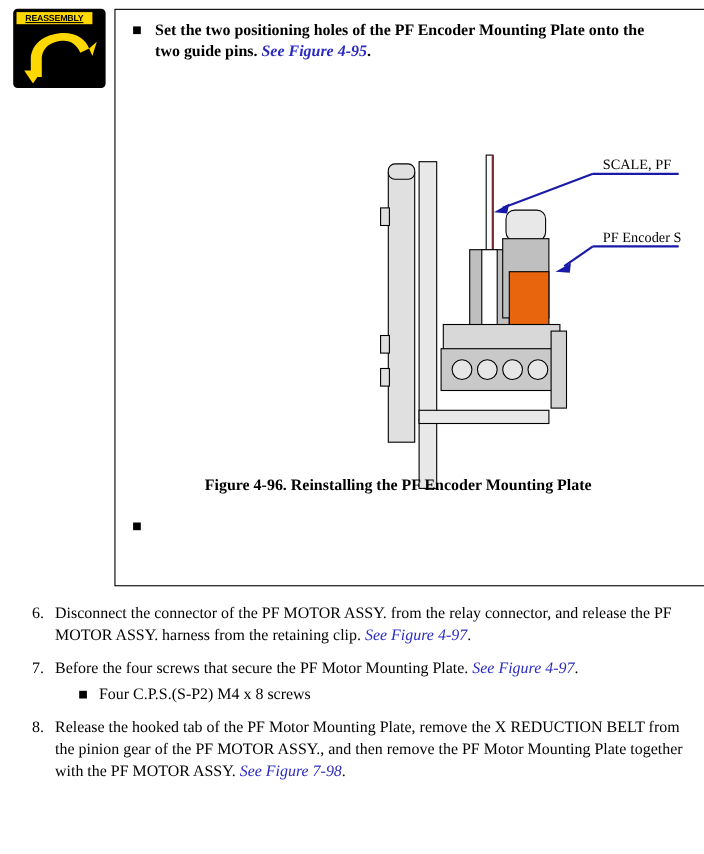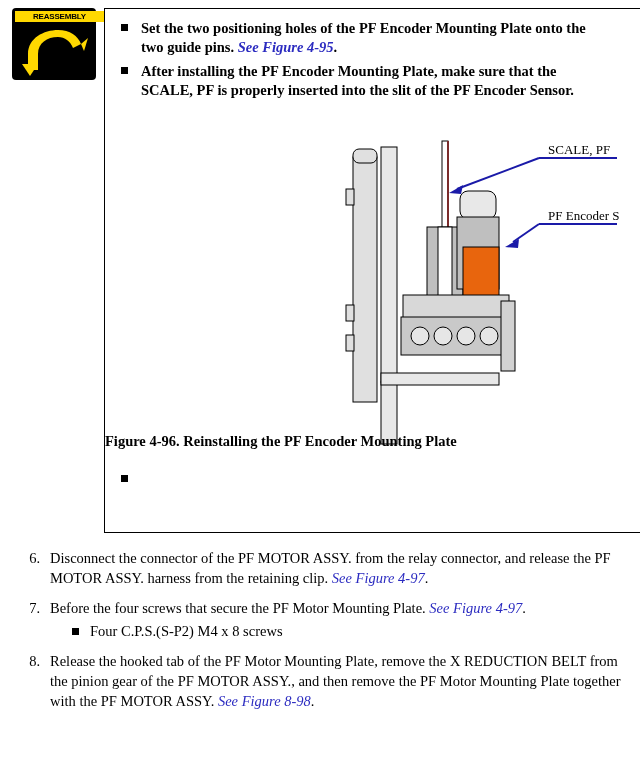--- a/index.html
+++ b/index.html
@@ -29,22 +29,23 @@
   .badge-label {
     position: absolute;
     left: 3px;
     top: 3px;
     background: #ffd800;
     color: #000000;
     font-family: "Liberation Sans", sans-serif;
     font-size: 8px;
     font-weight: bold;
     letter-spacing: -0.2px;
-    padding: 1px 18px;
+    padding: 1px 8px;
     line-height: 9px;
+    text-decoration: underline;
   }
   .badge-arrow {
     position: absolute;
     left: 6px;
     top: 16px;
     width: 72px;
     height: 52px;
   }
 
   
@@ -99,21 +100,21 @@
     height: 320px;
     text-align: right;
   }
   .figure svg { display: block; }
 
   .fig-caption {
     position: absolute;
     left: 0;
     top: 424px;
     width: 514px;
-    text-align: left;
+    text-align: center;
     font-size: 14.5px;
     font-weight: bold;
   }
 
   .bottom-bullets {
     position: absolute;
     left: 6px;
     top: 455px;
     width: 490px;
   }
@@ -176,24 +177,20 @@
 </div>
 
 <div class="frame">
 
   <div class="top-bullets">
     <ul class="bullet-list">
       <li class="bullet-item">
         <span class="sq"></span>
         <span>Set the two positioning holes of the PF Encoder Mounting Plate onto the two guide pins. </span><span class="ref">See Figure 4-95</span><span>.</span>
       </li>
-      <li class="bullet-item">
-        <span class="sq"></span>
-        <span>After installing the PF Encoder Mounting Plate, make sure that the SCALE, PF is properly inserted into the slit of the PF Encoder Sensor.</span>
-      </li>
     </ul>
   </div>
 
   <div class="figure">
     <svg width="514" height="320" viewBox="0 0 514 320">
 
       <rect x="248" y="28" width="24" height="245" fill="#e0e0e0" stroke="#000000" stroke-width="1"></rect>
       <rect x="248" y="20" width="24" height="14" rx="6" fill="#e0e0e0" stroke="#000000" stroke-width="1"></rect>
 
       <rect x="241" y="60" width="8" height="16" fill="#e0e0e0" stroke="#000000" stroke-width="1"></rect>
@@ -257,16 +254,16 @@
     <span class="step-num">7.</span>
     <span>Before the four screws that secure the PF Motor Mounting Plate. </span><span class="ref">See Figure 4-97</span><span>.</span>
     <div class="sub-bullet">
       <span class="sq"></span>
       <span>Four C.P.S.(S-P2) M4 x 8 screws</span>
     </div>
   </div>
 
   <div class="step">
     <span class="step-num">8.</span>
-    <span>Release the hooked tab of the PF Motor Mounting Plate, remove the X REDUCTION BELT from the pinion gear of the PF MOTOR ASSY., and then remove the PF Motor Mounting Plate together with the PF MOTOR ASSY. </span><span class="ref">See Figure 8-98</span><span>.</span>
+    <span>Release the hooked tab of the PF Motor Mounting Plate, remove the X REDUCTION BELT from the pinion gear of the PF MOTOR ASSY., and then remove the PF Motor Mounting Plate together with the PF MOTOR ASSY. </span><span class="ref">See Figure 7-98</span><span>.</span>
   </div>
 
 </div>
 
 </body></html>

